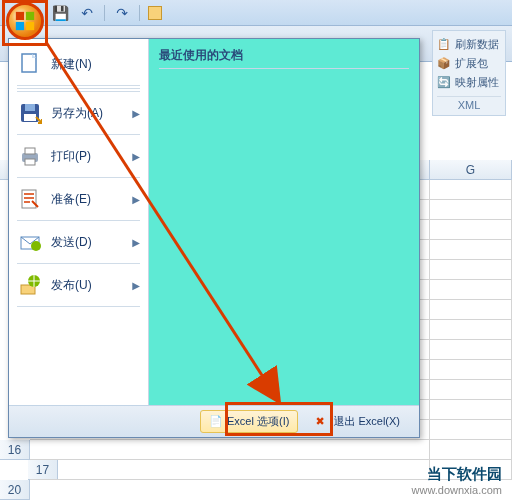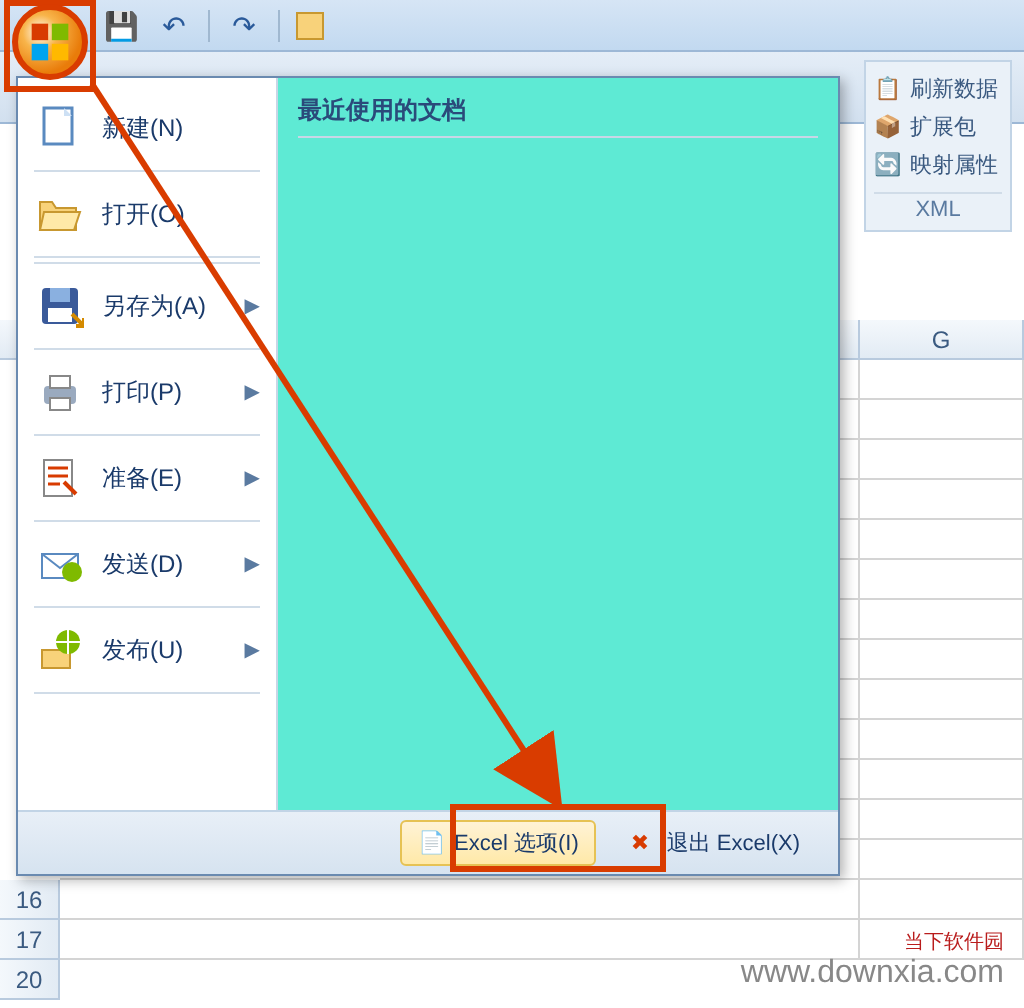--- a/index.html
+++ b/index.html
@@ -14,21 +14,21 @@
 
 .ribbon-area { height: 36px; background: linear-gradient(#e4edf7, #d2e0ef); border-bottom: 1px solid #9db8d6; display: flex; justify-content: flex-end; padding-right: 8px; }
 .ribbon-tab { padding: 4px 8px; font-size: 12px; color: #3a5a8a; }
 .ribbon-tools { position: absolute; right: 6px; top: 30px; width: 74px; background: #eaf1f8; border: 1px solid #c2d4e6; padding: 4px; font-size: 11px; z-index: 5; }
 .ribbon-tool { display: flex; align-items: center; gap: 4px; padding: 2px 0; color: #3b5a80; }
 .ribbon-tool .ico { width: 14px; height: 14px; display: inline-flex; align-items: center; justify-content: center; }
 .xml-label { color: #5a7aa0; text-align: center; margin-top: 4px; padding-top: 2px; border-top: 1px solid #d0dce8; font-size: 11px; }
 
 .menu-panel { position: absolute; top: 38px; left: 8px; width: 412px; height: 400px; background: #fff; border: 1px solid #6a8ab0; box-shadow: 2px 2px 6px rgba(0,0,0,0.3); z-index: 15; display: flex; flex-direction: column; }
 .menu-body { flex: 1; display: flex; }
-.menu-left { width: 130px; background: #fff; border-right: 1px solid #c8d6e6; padding: 6px 4px; }
+.menu-left { width: 140px; background: #fff; border-right: 1px solid #c8d6e6; padding: 6px 4px; }
 .menu-item { display: flex; align-items: center; gap: 8px; padding: 6px 4px; font-size: 12px; color: #1a3a6a; border-radius: 3px; }
 .menu-item .ico { width: 26px; height: 26px; display: flex; align-items: center; justify-content: center; }
 .menu-item .arrow { margin-left: auto; color: #5a7aa0; font-size: 10px; }
 .menu-sep { height: 1px; background: #d0dce8; margin: 2px 4px; }
 .menu-right { flex: 1; background: #5eead4; padding: 8px 10px; }
 .menu-right-title { font-size: 12px; font-weight: bold; color: #2a4a7a; border-bottom: 1px solid #c8d6e6; padding-bottom: 4px; }
 .menu-footer { height: 32px; background: linear-gradient(#e8eff7, #d6e3f0); border-top: 1px solid #c2d4e6; display: flex; justify-content: flex-end; align-items: center; gap: 8px; padding-right: 10px; }
 .footer-btn { display: flex; align-items: center; gap: 4px; padding: 3px 8px; font-size: 11px; color: #1a3a6a; border: 1px solid transparent; border-radius: 3px; }
 .footer-btn.highlight { background: linear-gradient(#fff3d6, #ffe9a8); border: 1px solid #e6c254; }
 .footer-btn .ico { width: 14px; height: 14px; display: inline-flex; }
@@ -37,22 +37,22 @@
 .grid-area { position: absolute; top: 160px; left: 0; right: 0; bottom: 0; background: #fff; }
 .col-headers { display: flex; height: 20px; background: linear-gradient(#f4f8fc, #e2ebf4); border-bottom: 1px solid #b8cade; }
 .col-h { border-right: 1px solid #b8cade; text-align: center; font-size: 12px; color: #3a5a80; line-height: 20px; }
 .row-h { height: 20px; background: linear-gradient(90deg, #f4f8fc, #e2ebf4); border-bottom: 1px solid #b8cade; border-right: 1px solid #b8cade; text-align: center; font-size: 12px; color: #3a5a80; line-height: 20px; }
 .cell-row { height: 20px; border-bottom: 1px solid #d4d4d4; display: flex; }
 .cell { border-right: 1px solid #d4d4d4; height: 100%; }
 
 .arrow-line { position: absolute; z-index: 17; pointer-events: none; }
 
 .watermark { position: absolute; bottom: 8px; right: 10px; z-index: 30; text-align: right; }
-.watermark .wm1 { font-size: 10px; color: #b91c1c; font-weight: normal; }
-.watermark .wm2 { font-size: 16px; color: #888; }
+.watermark .wm1 { font-size: 15px; color: #0c4a6e; font-weight: bold; }
+.watermark .wm2 { font-size: 11px; color: #888; }
 </style>
 </head>
 <body>
 
 <div class="titlebar">
   <div class="qat">
     <span class="qat-item">💾</span>
     <span class="qat-item">↶</span>
     <span class="qat-sep"></span>
     <span class="qat-item">↷</span>
@@ -91,21 +91,21 @@
   <div class="xml-label">XML</div>
 </div>
 
 <div class="grid-area">
   <div class="col-headers">
     <div class="col-h" style="width:430px;"></div>
     <div class="col-h" style="width:82px;">G</div>
   </div>
   <div style="position:absolute;left:0;top:280px;right:0;">
     <div class="row-h" style="width:30px;">16</div>
-    <div class="row-h" style="width:30px;">17</div>
+    <div class="row-h" style="width:30px;margin-left:28px;">17</div>
     <div class="row-h" style="width:30px;">20</div>
   </div>
   <div style="position:absolute;left:30px;top:20px;right:0;bottom:0;">
     <div class="cell-row">
         <div class="cell" style="width:400px;"></div>
         <div class="cell" style="width:82px;"></div>
       </div>
     <div class="cell-row">
         <div class="cell" style="width:400px;"></div>
         <div class="cell" style="width:82px;"></div>
@@ -171,29 +171,20 @@
       <div class="menu-item">
         <span class="ico">
             <svg width="24" height="24">
               <rect x="4" y="2" width="14" height="18" fill="#fff" stroke="#5a8ac0" stroke-width="1.5"></rect>
               <path d="M14 2 L18 6 L14 6 Z" fill="#cde0f4"></path>
             </svg>
           </span>
         <span>新建(N)</span>
       </div>
       <div class="menu-sep"></div>
-      <div class="menu-item">
-        <span class="ico">
-            <svg width="24" height="24">
-              <path d="M2 6 L8 6 L10 9 L20 9 L20 20 L2 20 Z" fill="#f8d27a" stroke="#c89830"></path>
-              <path d="M4 11 L22 11 L19 20 L2 20 Z" fill="#ffe9a8" stroke="#c89830"></path>
-            </svg>
-          </span>
-        <span>打开(O)</span>
-      </div>
       <div class="menu-sep"></div>
       <div class="menu-sep"></div>
       <div class="menu-item">
         <span class="ico">
             <svg width="24" height="24">
               <rect x="3" y="3" width="18" height="18" fill="#3a5a9a" rx="2"></rect>
               <rect x="7" y="3" width="10" height="7" fill="#8ab0e0"></rect>
               <rect x="6" y="13" width="12" height="7" fill="#fff"></rect>
               <path d="M18 16 L24 22 M24 18 L24 22 L20 22" stroke="#d48a00" stroke-width="2" fill="none"></path>
             </svg>

